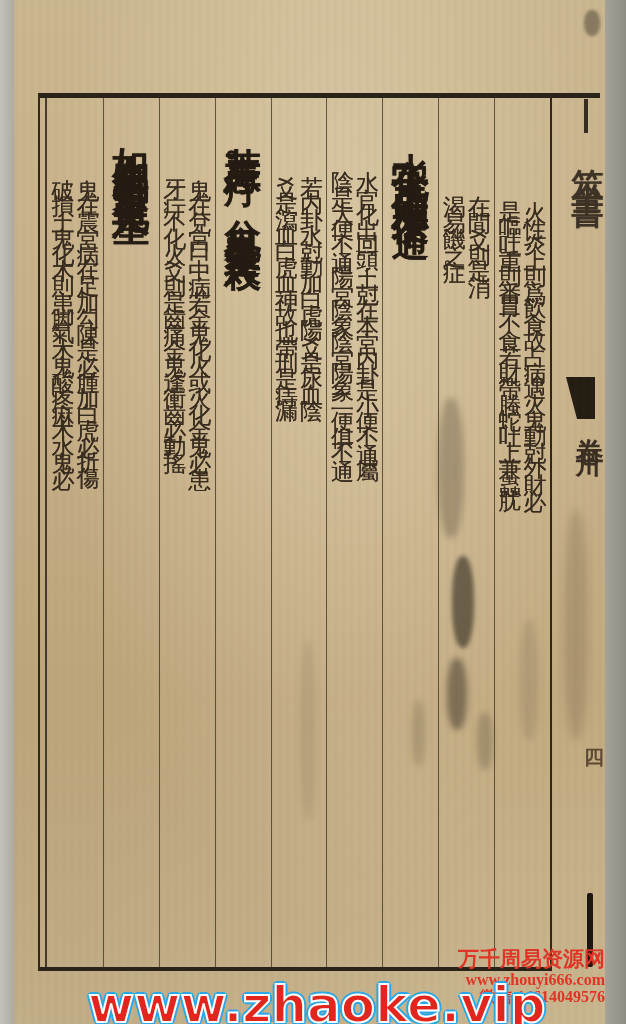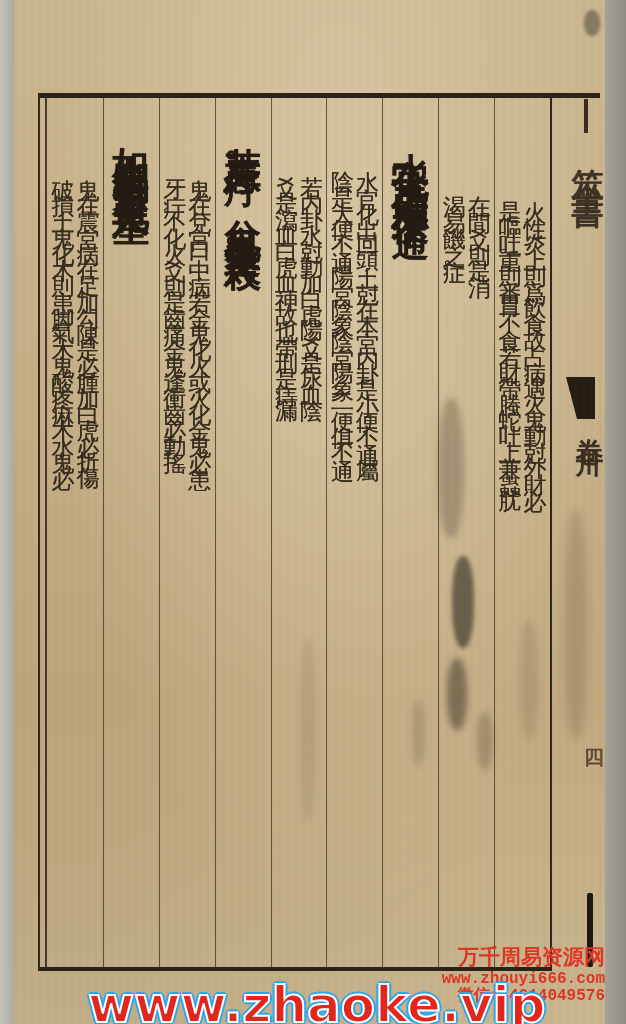--- a/index.html
+++ b/index.html
@@ -37,21 +37,21 @@
   .fishtail{position:absolute;left:552px;top:377px;width:29px;height:42px;background:#241d13;
     clip-path:polygon(0 0,100% 0,100% 100%,38% 100%);}
   .spine-chapter{position:absolute;left:556px;top:416px;writing-mode:vertical-rl;text-orientation:upright;
     font-size:28px;letter-spacing:10px;font-weight:600;color:#3a2f22;}
   .spine-page{position:absolute;left:570px;top:744px;font-size:20px;color:#5c4a35;font-weight:600;}
   .spine-streak{position:absolute;left:573px;top:893px;width:6px;height:74px;background:#1c1610;border-radius:2px;}
   
   .smudge{position:absolute;border-radius:45%;filter:blur(3px);pointer-events:none;}
   
   .wm-lines{position:absolute;right:0px;top:948px;text-align:right;z-index:6;
-    font-family:Liberation Mono, monospace;color:#df3526;font-weight:bold;line-height:1.08;}
+    font-family:Liberation Serif, serif;color:#df3526;font-weight:bold;line-height:1.08;}
   .wm-l1{font-size:21px;}
   .wm-l2{font-size:16px;}
   .wm-l3{font-size:16px;}
   .wm-big{position:absolute;left:74px;top:976px;z-index:7;
     font-family:"DejaVu Sans","Liberation Sans",sans-serif;font-weight:bold;
     font-size:50px;letter-spacing:0px;color:#e2261d;
     -webkit-text-stroke:2px #ffffff;
     text-shadow:-3px 0 0 #2ba7e8,3px 0 0 #2ba7e8,0 -3px 0 #2ba7e8,0 3px 0 #2ba7e8,
       -2px -2px 0 #2ba7e8,2px 2px 0 #2ba7e8,-2px 2px 0 #2ba7e8,2px -2px 0 #2ba7e8;}
 </style>

